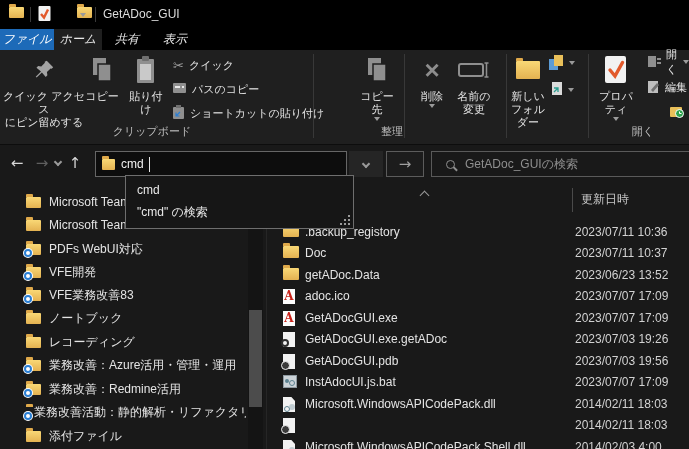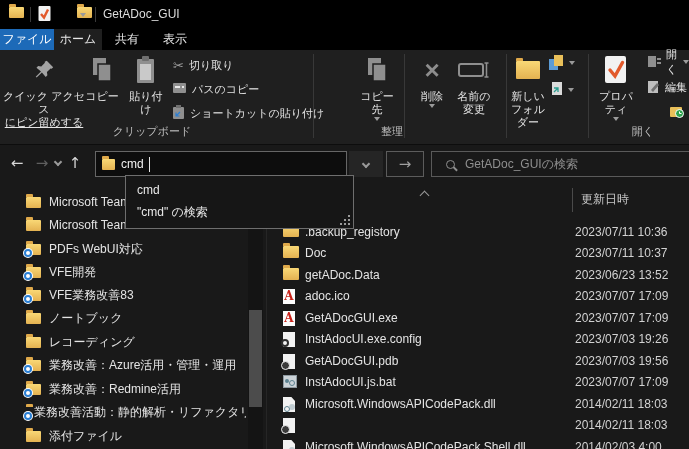--- a/index.html
+++ b/index.html
@@ -16,21 +16,21 @@
   .tb-title { position:absolute; left:103px; top:7px; color:#dddddd; font-size:12px; }
   
   .folder { position:relative; display:inline-block; width:15px; height:11px; border-radius:1px;
             background:linear-gradient(180deg,#f9d876,#e4b251); }
   .folder::before { content:""; position:absolute; top:-3px; left:0; width:7px; height:3px;
             background:#dfa94a; border-radius:1px 1px 0 0; }
   .link-badge::after { content:""; position:absolute; left:-2px; bottom:-2px; width:4px; height:4px;
             background:#fff; border:2px solid #2a7fd4; border-radius:50%; box-shadow:0 0 0 1px #fff; }
   
   .tabbar { position:absolute; left:0; top:29px; width:689px; height:21px; background:#000; }
-  .tab { position:absolute; top:0; height:32px; line-height:21px; text-align:center; color:#e8e8e8; }
+  .tab { position:absolute; top:0; height:32px; line-height:21px; text-align:center; color:#e8e8e8;font-style:italic; }
   .tab-file { left:0; width:54px; background:#1d6ab8; color:#fff; }
   .tab-home { left:54px; width:48px; background:#1f1f1f; }
   .tab-share { left:104px; width:46px; }
   .tab-view  { left:152px; width:46px; }
   
   .ribbon { position:absolute; left:0; top:50px; width:689px; height:95px; background:#1f1f1f;
             border-bottom:1px solid #0d0d0d; }
   .rsep { position:absolute; top:4px; width:1px; height:84px; background:#383838; }
   .grouplabel { position:absolute; top:74px; color:#bdbdbd; font-size:11px; width:120px; text-align:center; }
   .rbig { position:absolute; top:2px; text-align:center; color:#e4e4e4; font-size:11px; line-height:13px; }
@@ -140,21 +140,21 @@
 
   <div class="ribbon">
 
     <div class="rbig" style="left:2px;width:84px;">
       <span class="ric">
         <svg width="22" height="22" viewBox="0 0 24 24">
             <path fill="#a3a3a3" d="M15 2l7 7-1.6 1.6-1.2-.3-4 4 .5 3.4-1.8 1.8-4.2-4.9L4 20.3l-1-1 5.7-5.6-4.9-4.2 1.8-1.8 3.4.5 4-4-.3-1.2z"></path>
           </svg>
       </span>
       <span style="display:block;">クイック アクセス</span>
-      <span style="display:block;text-decoration:underline;">にピン留めする</span>
+      <span style="display:block;">にピン留めする</span>
     </div>
 
     <div class="rbig" style="left:124px;width:44px;">
       <span class="ric">
         <svg width="22" height="28">
             <rect x="2" y="3" width="17" height="24" rx="1" fill="#8f8f8f"></rect>
             <rect x="7" y="0" width="7" height="5" rx="1" fill="#6f6f6f"></rect>
             <rect x="5" y="8" width="11" height="16" fill="#c9c9c9"></rect>
           </svg>
       </span>
@@ -166,21 +166,21 @@
         <svg width="24" height="26">
             <rect x="3" y="1" width="13" height="17" fill="#8f8f8f"></rect>
             <rect x="8" y="7" width="13" height="17" fill="#8f8f8f" stroke="#1f1f1f" stroke-width="1.5"></rect>
           </svg>
       </span>
       <span>コピー</span>
     </div>
 
     <div class="rsmall" style="left:173px;top:7px;">
       <span class="scis">✂</span>
-      <span>切り取り</span>
+      <span>クイック</span>
     </div>
     <div class="rsmall" style="left:173px;top:31px;">
       <span>
         <svg width="14" height="12">
             <rect y="1" width="13" height="10" rx="1" fill="#8f8f8f"></rect>
             <rect x="2" y="4" width="5" height="2" fill="#e8e8e8"></rect>
             <rect x="9" y="4" width="2" height="2" fill="#e8e8e8"></rect>
           </svg>
       </span>
       <span>パスのコピー</span>
@@ -411,21 +411,21 @@
       </div>
     <div class="frow" style="top:126px;">
         <span class="ficon fi-page fi-adoc">
           <span class="adoc-a">A</span>
         </span>
         <span class="fname">GetADocGUI.exe</span>
         <span class="fdate">2023/07/07 17:09</span>
       </div>
     <div class="frow" style="top:147px;">
         <span class="ficon fi-page noclip fi-config"></span>
-        <span class="fname">InstAdocUI.exe.config</span>
+        <span class="fname">GetADocGUI.exe.getADoc</span>
         <span class="fdate">2023/07/03 19:26</span>
       </div>
     <div class="frow" style="top:169px;">
         <span class="ficon fi-page noclip fi-pdb"></span>
         <span class="fname">GetADocGUI.pdb</span>
         <span class="fdate">2023/07/03 19:56</span>
       </div>
     <div class="frow" style="top:190px;">
         <span class="ficon fi-bat"></span>
         <span class="fname">InstAdocUI.js.bat</span>

